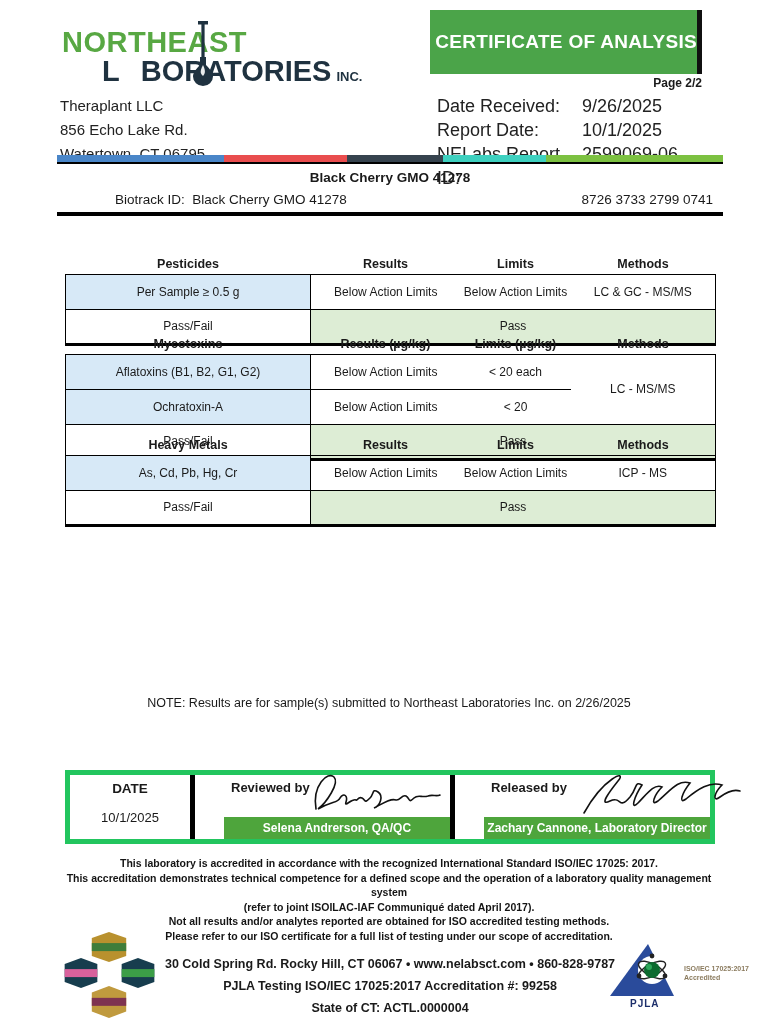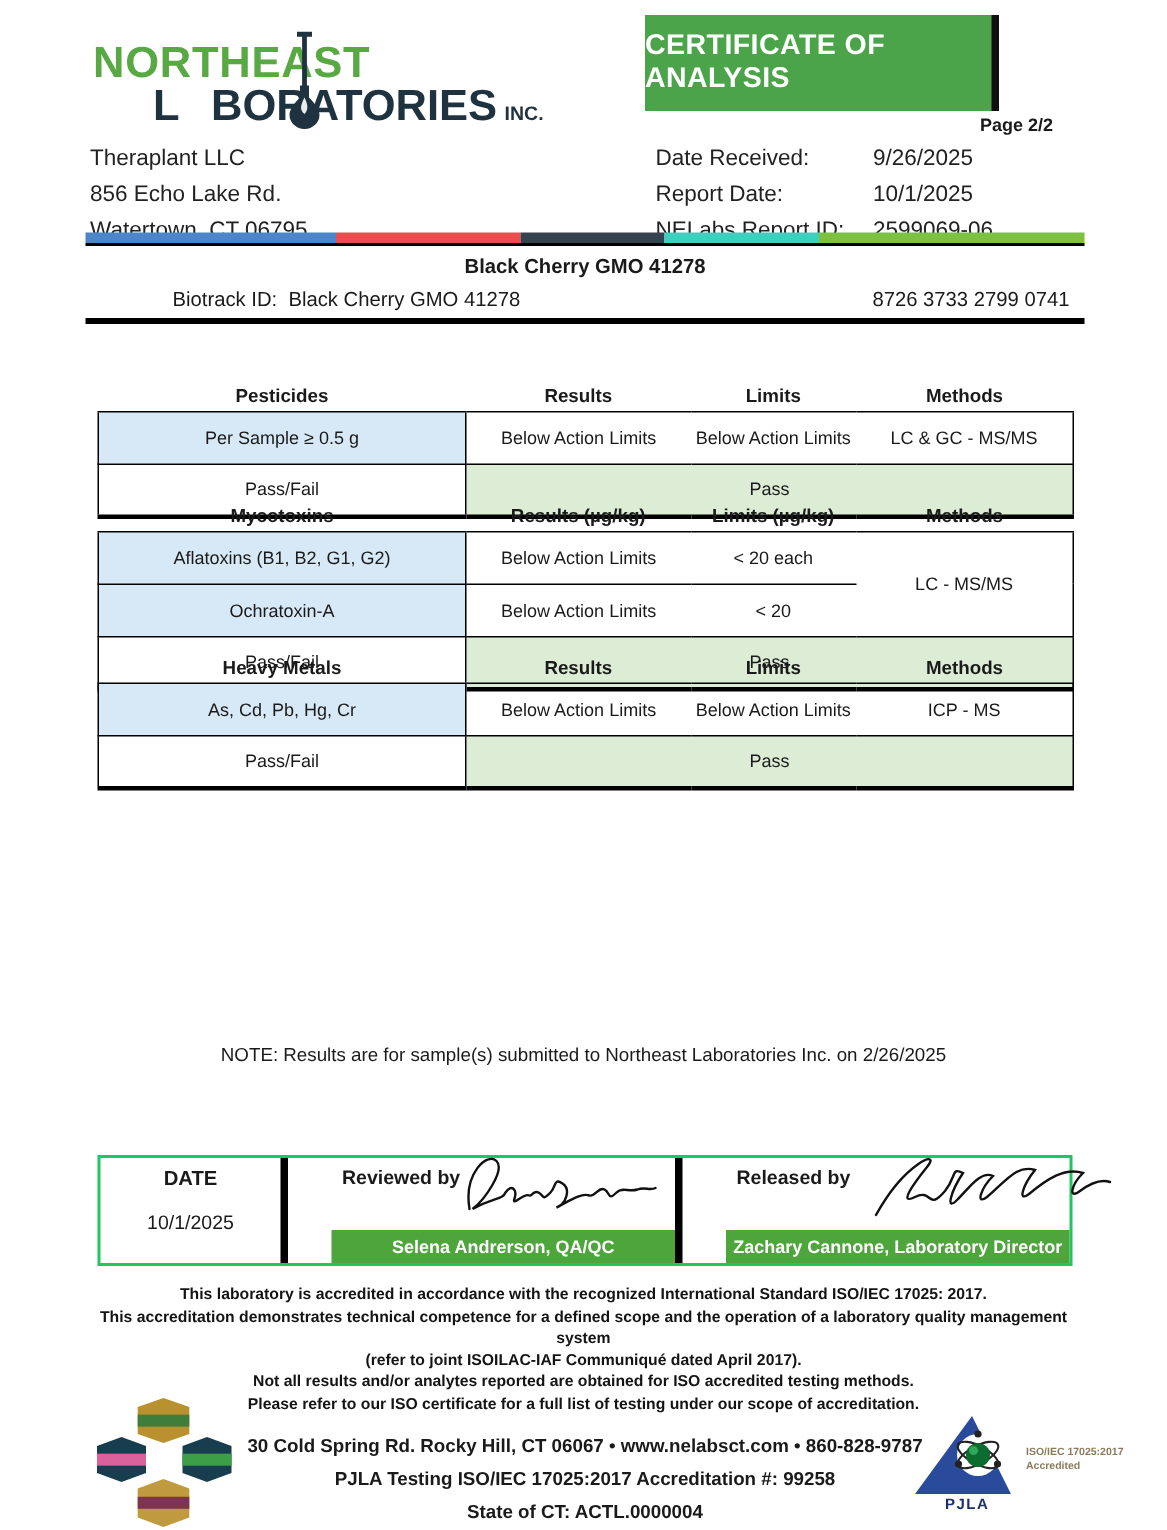--- a/index.html
+++ b/index.html
@@ -7,28 +7,28 @@
   .page { position:relative; width:778px; height:1020px; background:#fff; overflow:hidden; }
 
   
   .logo { position:absolute; left:62px; top:26px; }
   .logo-line1 { font-size:29px; font-weight:bold; color:#58a843; letter-spacing:0.5px; }
   .logo-line2 { margin-left:40px; margin-top:-4px; font-size:29px; font-weight:bold; color:#1f3240; display:flex; align-items:baseline; }
   .flask-gap { display:inline-block; width:21px; }
   .logo-inc { font-size:13px; font-weight:bold; color:#1f3240; margin-left:5px; }
   .flask-svg { position:absolute; left:130px; top:-5px; }
 
-  .cert-box { position:absolute; left:430px; top:10px; width:236px; height:64px; background:#4ba449;
+  .cert-box { position:absolute; left:430px; top:10px; width:272px; height:64px; background:#4ba449;
               border-right:5px solid #101010; display:flex; align-items:center; justify-content:flex-end; }
   .cert-box span { color:#fff; font-weight:bold; font-size:19px; letter-spacing:0.3px; }
   .page-num { position:absolute; right:76px; top:76px; font-size:12px; font-weight:bold; }
 
   
   .client { position:absolute; left:60px; top:94px; font-size:15px; line-height:24px; color:#222; }
-  .rinfo { position:absolute; left:437px; top:94px; font-size:15px; line-height:24px; color:#222; }
+  .rinfo { position:absolute; left:437px; top:94px; font-size:18px; line-height:24px; color:#222; }
   .rinfo .row { display:flex; }
   .rinfo .lbl { width:128px; }
   .rinfo .val { margin-left:17px; }
 
   
   .colorbar { position:absolute; left:57px; top:155px; width:666px; height:9px; display:flex; border-bottom:2px solid #000; }
   .colorbar div { height:100%; }
   .seg-blue  { width:25%;   background:#4a86c8; }
   .seg-red   { width:18.5%; background:#e94d4e; }
   .seg-navy  { width:14.5%; background:#36434e; }
@@ -51,21 +51,21 @@
   td.mid { border-top:1px solid #000; border-bottom:1px solid #000; }
   td.method { border-top:1px solid #000; border-bottom:1px solid #000; border-right:1px solid #000; }
   td.pf-label { border:1px solid #000; border-bottom:3px solid #000; background:#fff; }
   td.pf-value { background:#ddedd5; border-top:1px solid #000; border-right:1px solid #000; border-bottom:3px solid #000;margin-top:21px; }
   .t-pesticides { top:254px; } .t-mycotoxins { top:334px; } .t-heavymetals { top:435px; }
 
   
   .note { position:absolute; left:0; top:696px; width:778px; text-align:center; font-size:12.5px; }
 
   
-  .signoff { position:absolute; left:65px; top:770px; width:650px; height:74px; border:2px solid #22c55e; display:flex; background:#fff; }
+  .signoff { position:absolute; left:65px; top:770px; width:650px; height:74px; border:5px solid #22c55e; display:flex; background:#fff; }
   .so-date { width:120px; position:relative; }
   .so-date .dlabel { text-align:center; margin-top:6px; font-size:13.5px; font-weight:bold; }
   .so-date .dvalue { text-align:center; margin-top:14px; font-size:13px; }
   .so-div { width:5px; background:#000; }
   .so-cell { flex:1; position:relative;margin-left:29px; }
   .so-cell .slabel { position:absolute; left:7px; top:5px; font-size:13px; font-weight:bold; }
   .so-cell .greenbar { position:absolute; left:0; bottom:0; width:100%; height:22px; background:#4ea53c;
                        display:flex; align-items:center; justify-content:center; }
   .so-cell .greenbar span { color:#fff; font-size:12px; font-weight:bold; }
   .sig-svg { position:absolute; pointer-events:none; }

